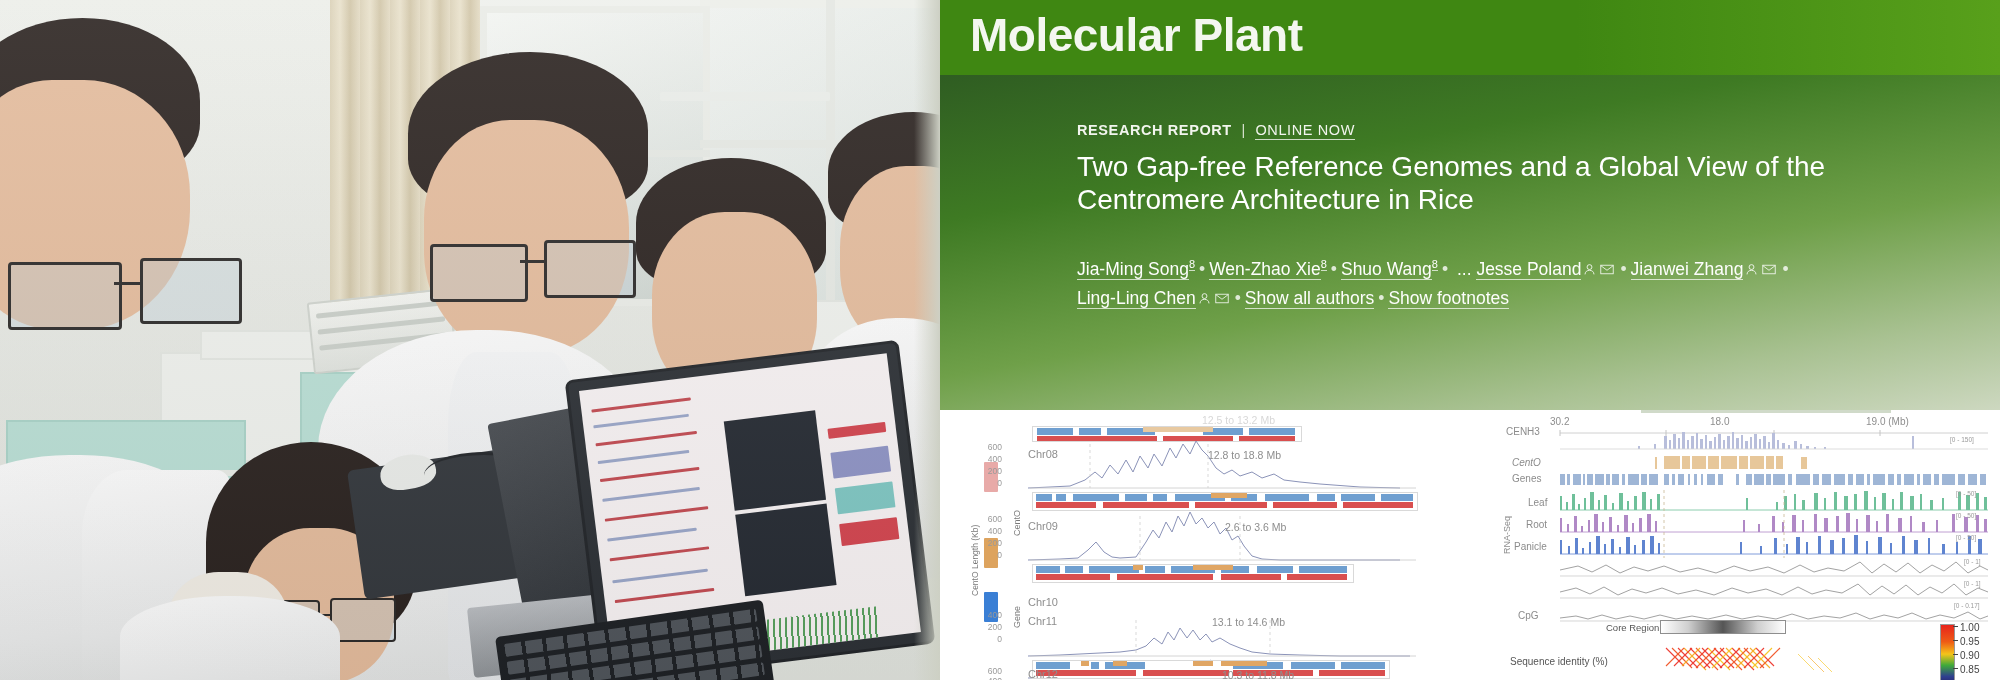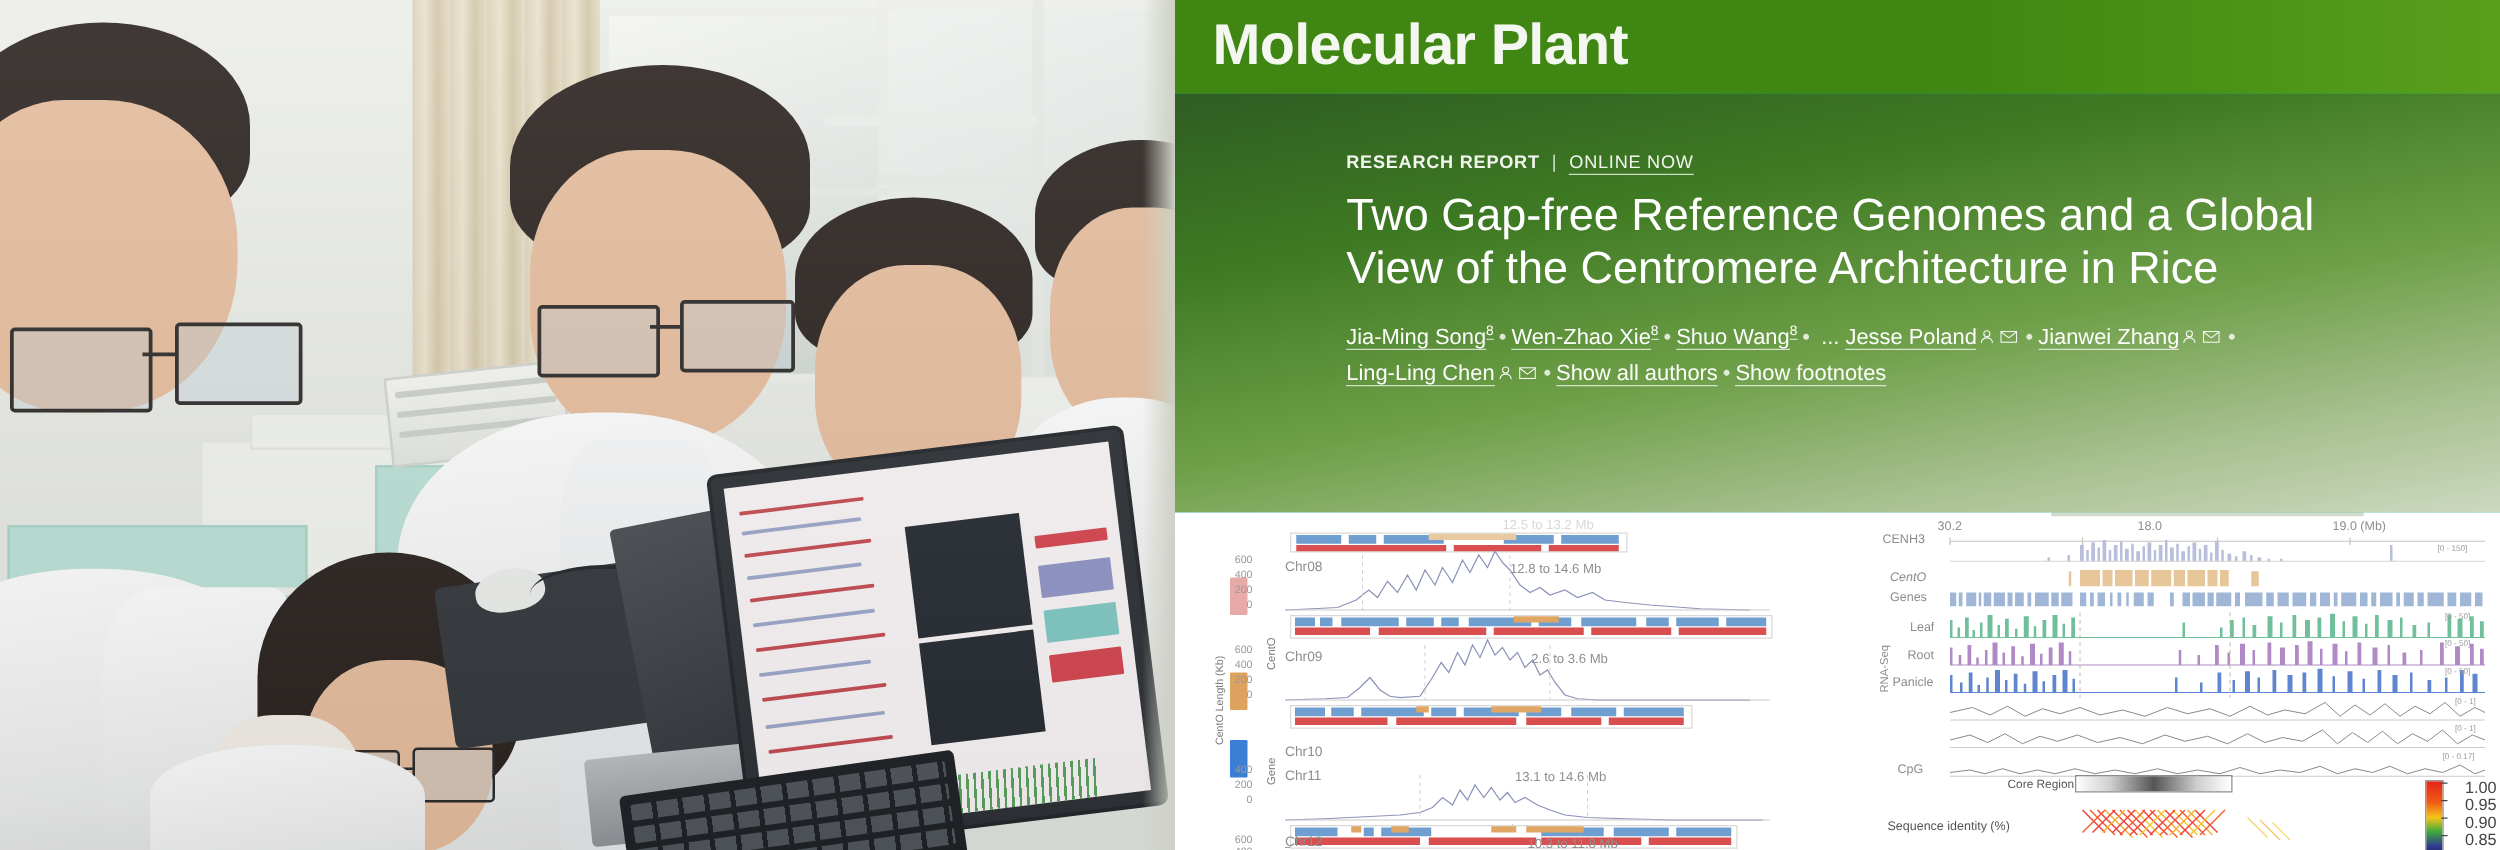--- a/index.html
+++ b/index.html
@@ -72,32 +72,32 @@
   .pinkcup{position:absolute;left:60px;top:196px;width:46px;height:30px;background:#e8a0a8;border-radius:4px 4px 8px 8px;}
 
   
   .photo-grade{position:absolute;inset:0;
     background:linear-gradient(180deg,rgba(255,255,255,.10),rgba(0,0,0,.05));
     pointer-events:none;}
   .photo-fade{position:absolute;right:0;top:0;width:26px;height:680px;
     background:linear-gradient(90deg,rgba(216,214,204,0),#cdd0c4);pointer-events:none;}
 
   
-  .right{position:absolute;left:940px;top:0;width:1060px;height:540px;background:#14b8a6;}
+  .right{position:absolute;left:940px;top:0;width:1060px;height:540px;background:#4c1d95;}
   .journal-bar{position:absolute;left:0;top:0;width:1060px;height:75px;
     background:linear-gradient(90deg,#3f8712 0%,#3f8712 60%,#58a01b 100%);}
   .journal-title{position:absolute;left:30px;top:8px;font-size:46px;font-weight:bold;
     color:#f4f7f0;letter-spacing:-.5px;}
   .hero{position:absolute;left:0;top:75px;width:1060px;height:335px;
     background:linear-gradient(170deg,#2f5d22 0%,#3e7a23 28%,#6fa049 58%,#a8c191 82%,#cdd8c0 100%);}
   .kicker{position:absolute;left:137px;top:47px;font-size:14.5px;font-weight:bold;
     color:#f2f5ee;letter-spacing:.6px;}
   .kicker .sep{font-weight:normal;opacity:.85;margin:0 5px;}
   .kicker .onl{font-weight:normal;border-bottom:1px solid rgba(255,255,255,.75);padding-bottom:1px;}
-  .art-title{position:absolute;left:137px;top:76px;width:830px;font-size:36px;
+  .art-title{position:absolute;left:137px;top:76px;width:830px;font-size:28px;
     line-height:1.17;color:#ffffff;font-weight:normal;}
   .authors{position:absolute;left:137px;top:180px;width:860px;font-size:17.5px;
     line-height:1.6;color:#fdfefc;}
   .authors .a{border-bottom:1px solid rgba(255,255,255,.7);}
   .authors .dot{opacity:.8;margin:0 4px;}
   .authors .sup{font-size:11px;vertical-align:super;border-bottom:1px solid rgba(255,255,255,.7);}
   .ic{display:inline-block;vertical-align:-1px;opacity:.92;margin:0 2px;}
   .publine{position:absolute;left:137px;top:258px;font-size:15.5px;color:#fbfdf9;}
   .publine .doi{border-bottom:1px solid rgba(255,255,255,.75);}
 
@@ -118,21 +118,21 @@
 
   .gtitle{position:absolute;font-size:10px;color:#8c8c8c;}
   .gtitle.it{font-style:italic;}
   .rng{position:absolute;font-size:6.5px;color:#9a9a9a;}
   .corebar{position:absolute;border:1px solid #8e8e8e;
      background:linear-gradient(90deg,#ffffff 0%,#cfcfcf 22%,#555 50%,#cfcfcf 78%,#ffffff 100%);}
   .seqid{position:absolute;font-size:10px;color:#555;}
   .cbar{position:absolute;width:13px;height:56px;
     background:linear-gradient(180deg,#e8241c 0%,#ee5b15 30%,#f4c41a 52%,#3faa3a 72%,#2f3f8f 92%,#2b2f7a 100%);
     border:1px solid #999;}
-  .cbt{position:absolute;font-size:13px;color:#444;margin-left:12px;}
+  .cbt{position:absolute;font-size:10px;color:#444;}
   .cbtick{position:absolute;width:5px;height:1px;background:#444;}
 
   
   .headline{position:absolute;left:720px;top:558px;font-size:62px;font-weight:bold;
     color:#15651b;white-space:nowrap;letter-spacing:1px;
     font-family:"DejaVu Sans","Liberation Sans",sans-serif;
     text-shadow:
       -3px -3px 0 #fff, 3px -3px 0 #fff, -3px 3px 0 #fff, 3px 3px 0 #fff,
       -4px 0 0 #fff, 4px 0 0 #fff, 0 -4px 0 #fff, 0 4px 0 #fff,
       0 0 7px rgba(255,255,255,.95);}
@@ -324,21 +324,21 @@
           <div class="redbar" style="left:206px;width:56px;"></div>
           <div style="position:absolute;left:110px;top:-1px;width:70px;height:6px;background:#e8c9a0;"></div>
         </div>
         <div class="mblab" style="left:262px;top:4px;opacity:.35;">12.5 to 13.2 Mb</div>
 
         <div class="ytick" style="left:40px;top:32px;">600</div>
         <div class="ytick" style="left:40px;top:44px;">400</div>
         <div class="ytick" style="left:40px;top:56px;">200</div>
         <div class="ytick" style="left:40px;top:68px;">0</div>
         <div class="chrlab" style="left:88px;top:38px;">Chr08</div>
-        <div class="mblab" style="left:268px;top:39px;">12.8 to 14.6 Mb</div>
+        <div class="mblab" style="left:268px;top:39px;">12.8 to 18.8 Mb</div>
         <svg class="curve" width="548" height="270" style="pointer-events:none;">
           <polyline points="88,78 110,77 130,76 145,70 155,62 162,68 170,55 178,64 186,50 193,62 200,46 208,58 214,44 222,56 230,38 236,48 243,34 250,44 256,31 262,40 268,46 276,58 284,64 292,60 300,66 312,62 322,68 334,64 344,70 360,72 380,74 420,77 460,78" fill="none" stroke="#8b93b8" stroke-width="1"></polyline>
           <polyline points="88,150 120,149 138,148 148,140 156,132 164,142 172,147 180,148 196,147 206,132 213,120 219,128 226,112 232,122 238,106 244,116 250,102 256,114 262,108 268,118 274,112 280,124 286,118 292,130 298,126 304,136 312,146 322,149 340,150 380,150 430,150 460,150" fill="none" stroke="#8b93b8" stroke-width="1"></polyline>
           <polyline points="88,246 120,245 140,244 160,243 180,242 196,240 206,236 214,228 222,234 228,222 234,230 240,218 247,228 253,220 260,230 266,224 272,232 280,228 290,234 300,238 312,242 330,244 360,245 400,246 440,246 470,246" fill="none" stroke="#8b93b8" stroke-width="1"></polyline>
           <polyline points="88,268 140,267 180,266 200,264 215,258 225,262 235,254 245,260 255,252 262,258 270,250 280,256 290,252 300,258 315,262 340,265 380,267 430,268" fill="none" stroke="#8b93b8" stroke-width="1"></polyline>
           <line x1="90" y1="78" x2="476" y2="78" stroke="#c9c9c9" stroke-width=".8"></line>
           <line x1="90" y1="150" x2="476" y2="150" stroke="#c9c9c9" stroke-width=".8"></line>
           <line x1="90" y1="246" x2="476" y2="246" stroke="#c9c9c9" stroke-width=".8"></line>
           <line x1="150" y1="34" x2="150" y2="78" stroke="#cfcfcf" stroke-width=".8" stroke-dasharray="3 3"></line>
           <line x1="268" y1="34" x2="268" y2="78" stroke="#cfcfcf" stroke-width=".8" stroke-dasharray="3 3"></line>

